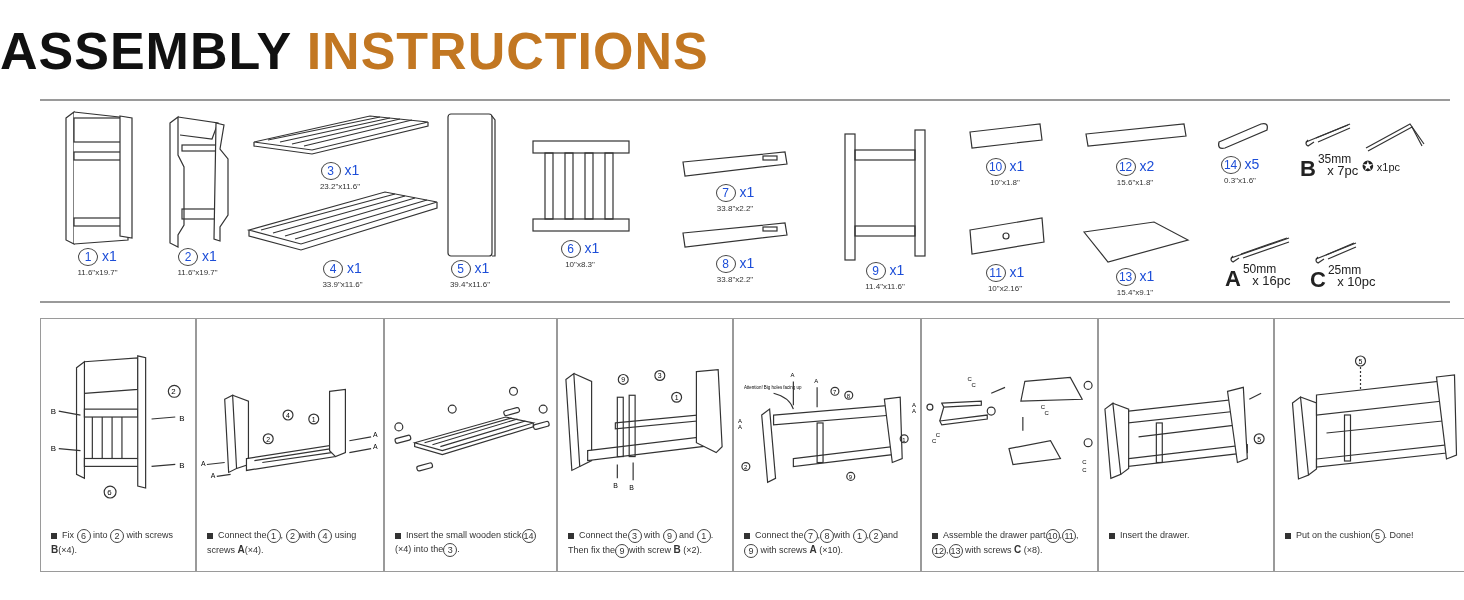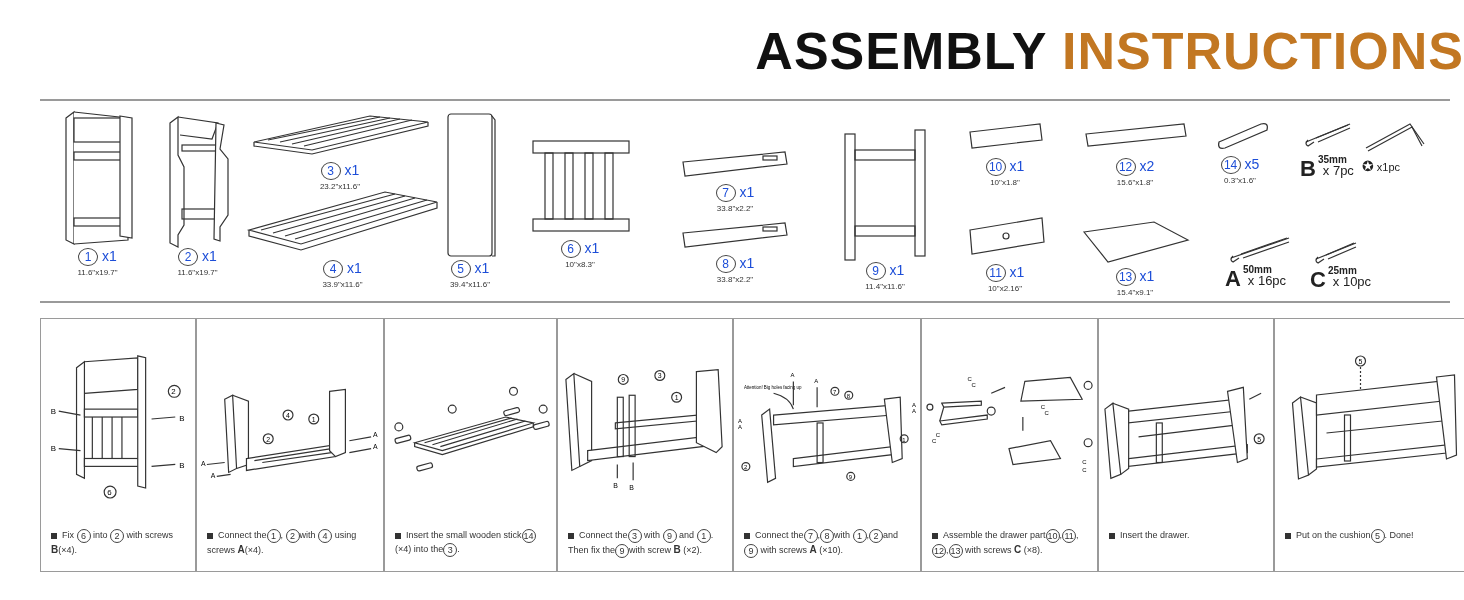--- a/index.html
+++ b/index.html
@@ -1,28 +1,28 @@
 <!DOCTYPE html>
 <html><head>
 <meta charset="utf-8">
 <style>
   html, body { margin:0; padding:0; background:#fff; }
   body { width:1464px; height:600px; position:relative; overflow:hidden; font-family:"Liberation Sans", sans-serif; color:#222; }
-  .title { position:absolute; top:22px; left:0; width:1464px; text-align:right; font-weight:bold; font-size:52px; letter-spacing:1px; line-height:58px; }
+  .title { position:absolute; top:22px; left:0; width:1464px; text-align:left; font-weight:bold; font-size:52px; letter-spacing:1px; line-height:58px; }
   .title .t1 { color:#111; }
   .title .t2 { color:#c27722; }
   .hline { position:absolute; left:40px; width:1410px; height:2px; background:#9a9a9a; }
   .part { position:absolute; text-align:center; }
   .part svg { display:block; margin:0 auto; }
   .lbl { font-size:14px; color:#1d4ed8; white-space:nowrap; }
   .circ { display:inline-block; border:1px solid #444; border-radius:50%; min-width:16px; height:16px; line-height:16px; font-size:12px; text-align:center; padding:0 1px; margin-right:4px; vertical-align:middle; }
   .dim { font-size:8px; color:#333; margin-top:2px; }
   .screw { position:absolute; }
   .screw .big { font-size:22px; font-weight:bold; vertical-align:middle; }
-  .screw .sz { font-size:10px; position:relative; top:-10px; left:2px;font-weight:bold; }
+  .screw .sz { font-size:12px; position:relative; top:-10px; left:2px; }
   .screw .qty { font-size:13px; position:relative; top:2px; left:-22px; }
   .step { position:absolute; top:318px; height:254px; border:1.5px solid #9a9a9a; box-sizing:border-box; background:#fff; }
   .step .illus { position:absolute; left:0; top:0; width:100%; height:200px; }
   .step .txt { position:absolute; left:10px; top:210px; right:6px; font-size:9px; line-height:13px; color:#333; }
   .bullet { display:inline-block; width:6px; height:6px; background:#333; margin-right:5px; vertical-align:middle; }
   .ic { display:inline-block; border:1px solid #444; border-radius:50%; width:12px; height:12px; line-height:12px; font-size:9px; text-align:center; vertical-align:middle; }
   b.sc { font-weight:bold; font-size:10px; }
   svg .s { fill:none; stroke:#333; stroke-width:1.2; }
   svg .f { fill:#fff; stroke:#333; stroke-width:1.2; }
 </style>

